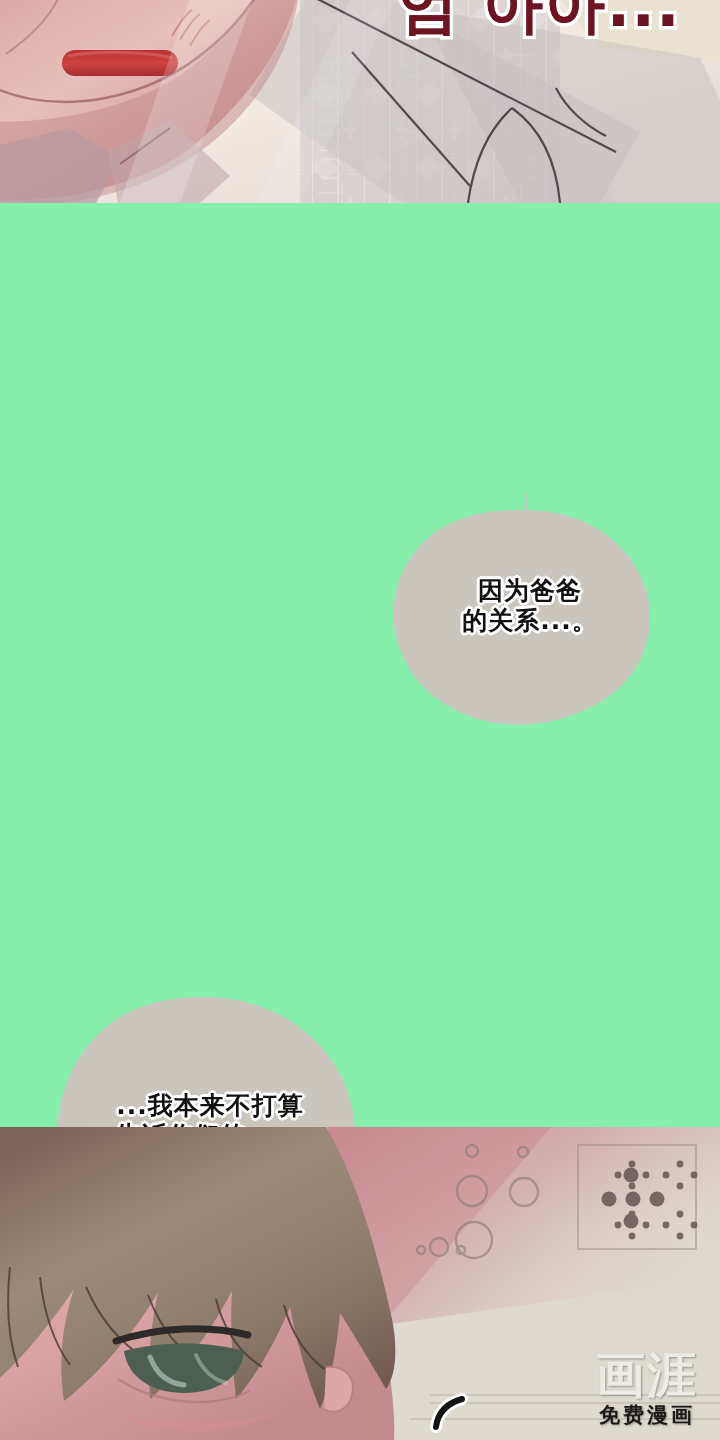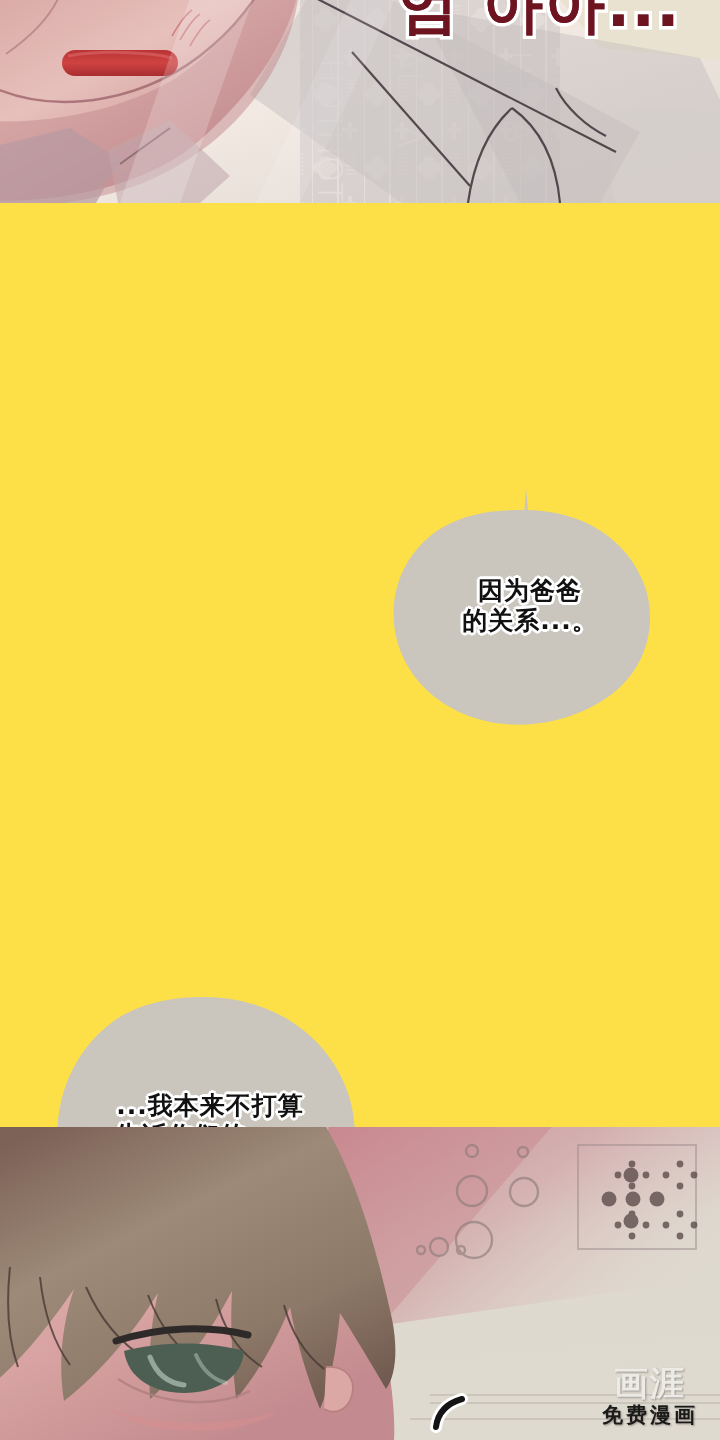--- a/index.html
+++ b/index.html
@@ -56,21 +56,21 @@
     white-space: nowrap;
   }
 
   
   .panel-black {
     position: absolute;
     left: 0;
     top: 203px;
     width: 720px;
     height: 924px;
-    background: #fde047;
+    background: #86efac;
     overflow: hidden;
   }
 
   .bubble {
     position: absolute;
   }
   .bubble svg { display: block; overflow: visible; }
 
   .bubble-text {
     position: absolute;
@@ -123,21 +123,21 @@
   .watermark {
     position: absolute;
     right: 22px;
     bottom: 14px;
     text-align: center;
     pointer-events: none;
     opacity: 0.88;
   }
   .wm-main {
     font-family: Liberation Sans, sans-serif;
-    font-size: 34px;
+    font-size: 49px;
     font-weight: bold;
     color: #efeeea;
     letter-spacing: 2px;
     line-height: 1;
     text-shadow: 1px 1px 2px rgba(80,70,70,.55);
   }
   .wm-sub {
     margin-top: 5px;
     font-family: "DejaVu Sans", sans-serif;
     font-size: 21px;

